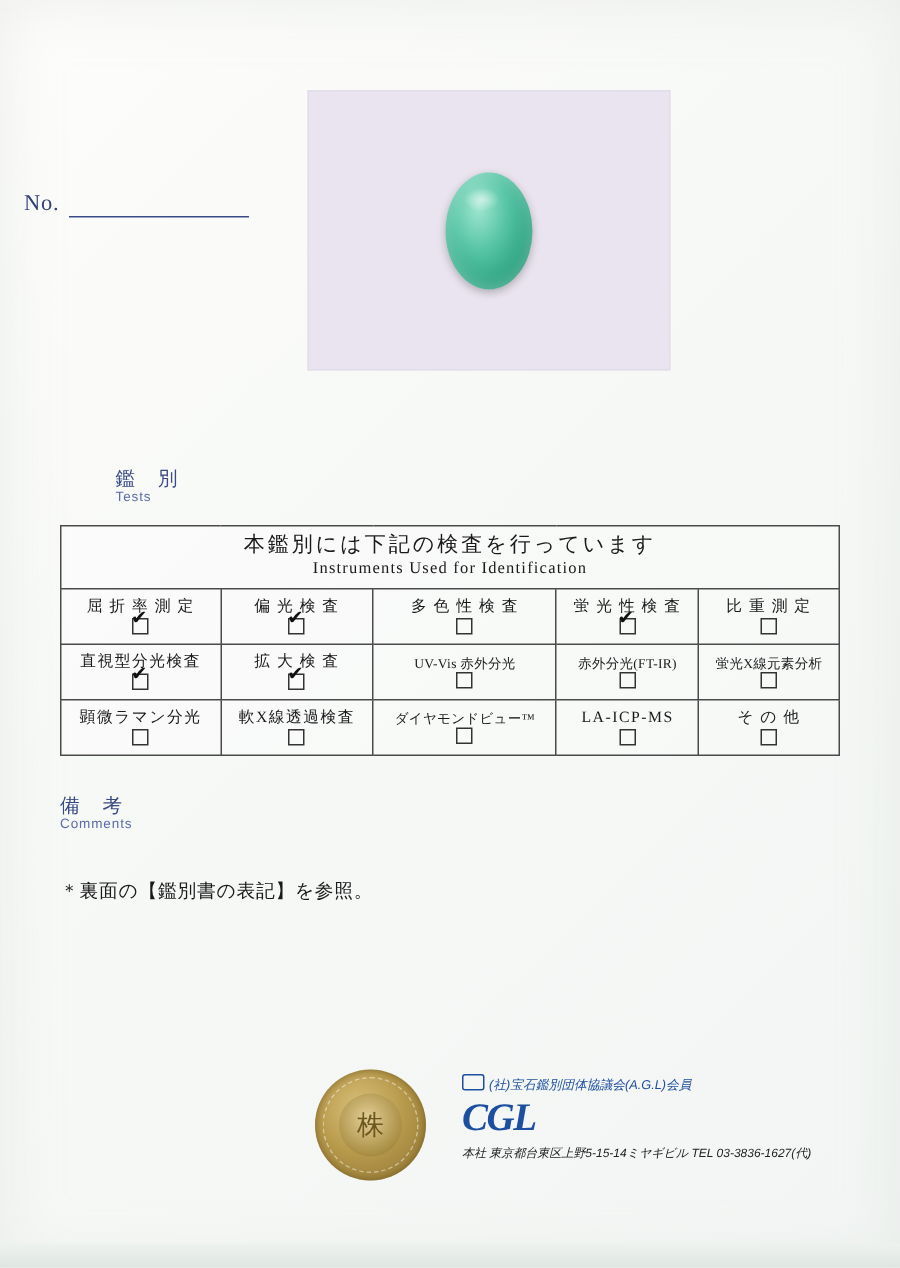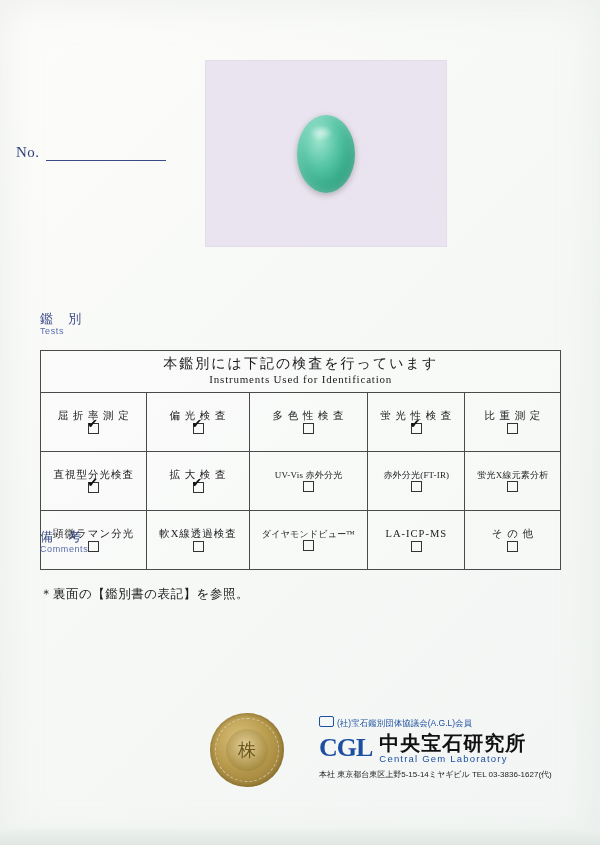--- a/index.html
+++ b/index.html
@@ -18,21 +18,21 @@
   }
   .paper-edge{
     position:absolute;inset:0;
     box-shadow:inset 0 0 40px rgba(210,215,210,.35);
     pointer-events:none;
   }
   
   .no-line{
     position:absolute;left:16px;top:128px;
     width:150px;
-    display:flex;align-items:flex-end;margin-top:16px;
+    display:flex;align-items:flex-end;
   }
   .no-label{
     font-size:15px;color:#2f3f7a;letter-spacing:.5px;
     font-family:"Liberation Serif", serif;
   }
   .no-rule{
     flex:1;margin-left:6px;border-bottom:1px solid #3a4a86;height:14px;
   }
   
   .photo-frame{
@@ -54,35 +54,35 @@
     background:radial-gradient(ellipse,rgba(255,255,255,.55),rgba(255,255,255,0) 70%);
   }
   
   .sec{
     position:absolute;left:40px;
     color:#3a4a86;
   }
   .sec .jp{font-size:13px;letter-spacing:6px;display:block;line-height:1.1;}
   .sec .en{font-size:9px;letter-spacing:.6px;display:block;color:#5b6bab;
            font-family:"Liberation Sans", sans-serif;}
-  #tests-head{top:312px;}
+  #tests-head{top:312px;margin-left:37px;}
   #comments-head{top:530px;}
   
   .tbl-wrap{
     position:absolute;left:40px;top:350px;width:416px;border-radius:27px;
   }
   table.tests{
     border-collapse:collapse;width:520px;
     background:rgba(255,255,255,.25);
   }
   table.tests td{
     border:1px solid #4a4a4a;
     text-align:center;
     vertical-align:middle;
-    padding:12px;
+    padding:1px;
   }
   .title-cell{
     height:34px;padding:3px 0 4px 0 !important;
   }
   .title-jp{
     font-size:14px;letter-spacing:2px;line-height:1.25;
     font-family:"Liberation Serif", serif;
   }
   .title-en{
     font-size:11px;letter-spacing:.8px;line-height:1.25;
@@ -133,21 +133,21 @@
   }
   .seal .inner{
     position:absolute;inset:16px;border-radius:50%;
     background:radial-gradient(circle at 45% 40%, #e3cf96 0%, #a98e44 70%, #7d6529 100%);
   }
   .seal .gl{
     position:absolute;left:50%;top:50%;transform:translate(-50%,-50%);
     font-size:18px;color:#6b571f;font-family:"Liberation Serif", serif;
   }
   .cgl-block{
-    position:absolute;left:319px;top:2px;width:280px;
+    position:absolute;left:308px;top:2px;width:280px;font-style:italic;
   }
   .agl-line{
     font-size:8.5px;color:#1d4fa0;letter-spacing:0;white-space:nowrap;
     font-family:"Liberation Sans", sans-serif;
   }
   .agl-mark{
     display:inline-block;width:13px;height:9px;margin-right:3px;
     border:1px solid #1d4fa0;border-radius:2px;position:relative;top:1px;
   }
   .cgl-row{display:flex;align-items:center;margin-top:2px;}
@@ -288,23 +288,19 @@
       <div class="inner"></div>
       <div class="gl">株</div>
     </div>
 
     <div class="cgl-block">
       <div class="agl-line">
         <span class="agl-mark"></span><span>(社)宝石鑑別団体協議会(A.G.L)会員</span>
       </div>
       <div class="cgl-row">
         <div class="cgl-logo">CGL</div>
-        <div class="cgl-names">
-          <div class="cgl-jp">中央宝石研究所</div>
-          <div class="cgl-en">Central Gem Laboratory</div>
-        </div>
       </div>
       <div class="addr">本社 東京都台東区上野5-15-14ミヤギビル TEL 03-3836-1627(代)</div>
     </div>
   </div>
 
   <div class="bottom-band"></div>
 </div>
 
 </body></html>

